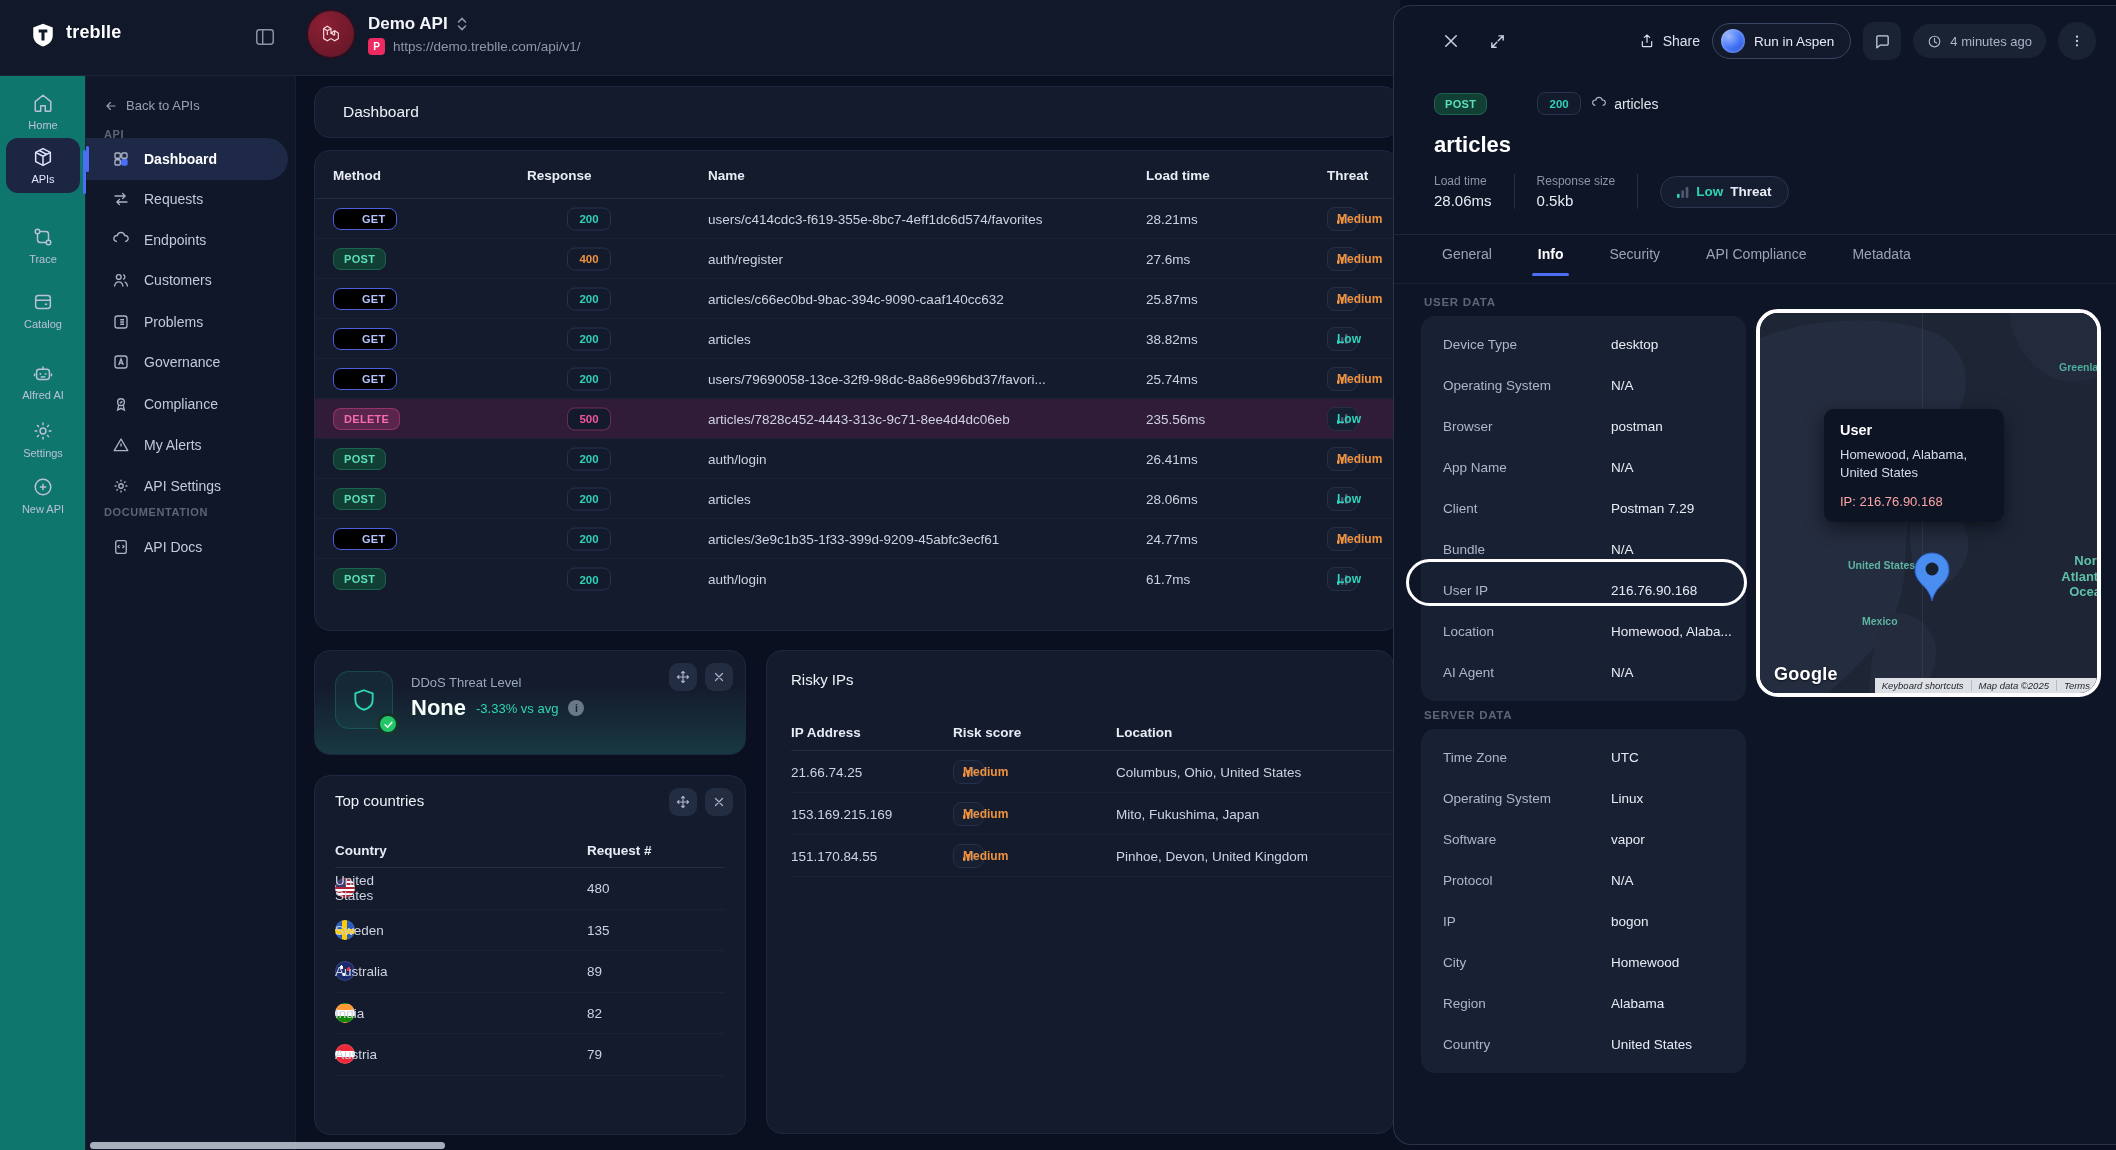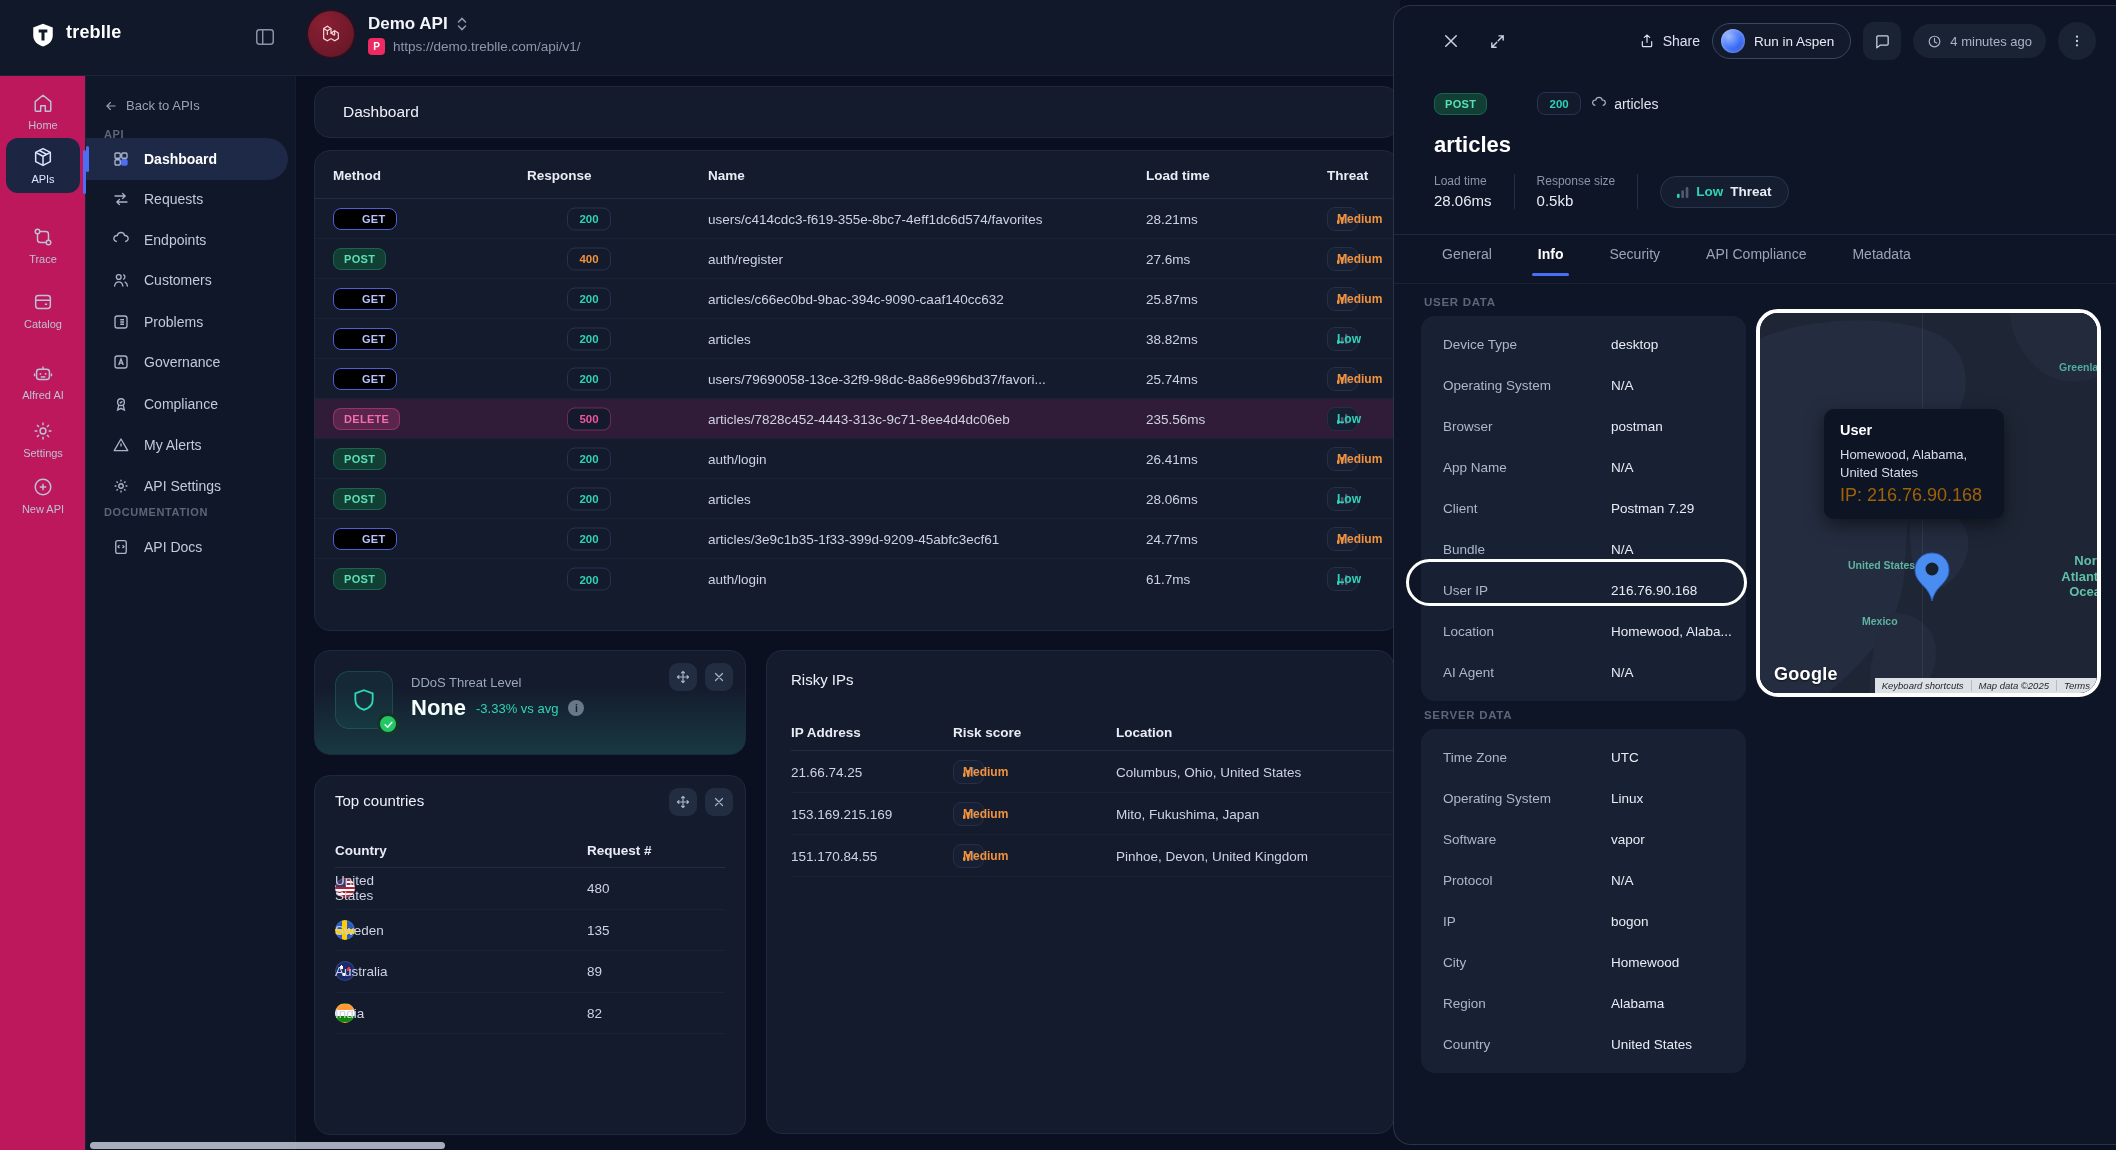--- a/index.html
+++ b/index.html
@@ -14,21 +14,21 @@
   .collapse-btn { position:absolute; left:250px; top:22px; width:30px; height:30px; display:flex; align-items:center; justify-content:center; background:none; border:none; color:#8a93a8; cursor:pointer; }
   .api-head { position:absolute; left:308px; top:11px; display:flex; gap:14px; align-items:center; }
   .api-avatar { width:46px; height:46px; border-radius:50%; background:radial-gradient(circle at 35% 30%, #8c1f33, #5f1626); display:flex; align-items:center; justify-content:center; box-shadow:0 0 0 2px #2a1020; }
   .api-name-row { display:flex; align-items:center; gap:8px; }
   .api-name { font-size:17px; font-weight:bold; color:#f3f5fa; }
   .api-url-row { display:flex; align-items:center; gap:8px; margin-top:4px; }
   .env-badge { width:17px; height:17px; border-radius:4px; background:#ee2a62; color:#fff; font-size:10px; font-weight:bold; display:flex; align-items:center; justify-content:center; }
   .api-url { font-size:13.5px; color:#8d96ab; }
 
   
-  .rail { position:absolute; left:0; top:76px; width:86px; height:1074px; background:#be185d; border-right:1px solid #1a2236; z-index:4; }
+  .rail { position:absolute; left:0; top:76px; width:86px; height:1074px; background:#0f766e; border-right:1px solid #1a2236; z-index:4; }
   .rail-item { position:absolute; left:6px; width:74px; display:flex; flex-direction:column; align-items:center; gap:5px; color:#b9c2d6; cursor:pointer; padding:8px 0; border-radius:12px; }
   .rail-item .rail-label { font-size:11px; }
   .rail-item.active { background:#1c2642; color:#dfe6ff; }
   .rail-active-bar { position:absolute; right:-1px; width:3px; border-radius:2px; background:#4c6ef5; height:44px; z-index:6; }
 
   
   .subnav { position:absolute; left:86px; top:76px; width:210px; height:1074px; background:#0f1728; border-right:1px solid #161e30; z-index:4; }
   .back-link { position:absolute; left:18px; top:22px; display:flex; align-items:center; gap:8px; font-size:13px; color:#98a1b3; cursor:pointer; }
   .subnav-section { position:absolute; left:18px; font-size:11px; font-weight:bold; letter-spacing:.6px; color:#5d6579; }
   .subnav-item { position:absolute; left:0; width:202px; height:42px; display:flex; align-items:center; gap:14px; padding-left:26px; font-size:14px; color:#c3cad9; cursor:pointer; }
@@ -135,21 +135,21 @@
   .ip-ring { position:absolute; left:12px; top:553px; width:341px; height:47px; border:3px solid #fff; border-radius:24px; z-index:60; pointer-events:none; }
 
   
   .map-box { position:absolute; left:362px; top:303px; width:345px; height:388px; border-radius:22px; border:4px solid #fff; background:#1e2636; overflow:hidden; z-index:55; }
   .map-canvas { position:absolute; inset:0; }
   .meridian { position:absolute; left:48%; top:0; bottom:0; width:1px; background:rgba(255,255,255,.07); }
   .map-label { position:absolute; font-size:10.5px; font-weight:bold; color:#5fb3a1; white-space:pre-line; }
   .map-tooltip { position:absolute; left:64px; top:96px; width:180px; background:#0d1424; border-radius:10px; padding:13px 16px; box-shadow:0 6px 18px rgba(0,0,0,.5); }
   .mt-title { font-size:14.5px; font-weight:bold; color:#fff; }
   .mt-loc { font-size:13px; color:#d7dce8; margin-top:8px; line-height:1.35; }
-  .mt-ip { font-size:18px; color:#a16207; margin-top:4px; }
+  .mt-ip { font-size:13px; color:#fca5a5; margin-top:13px; }
   .map-pin { position:absolute; left:152px; top:238px; }
   .google-logo { position:absolute; left:14px; bottom:8px; font-size:18px; font-weight:bold; color:#fff; letter-spacing:.3px; text-shadow:0 1px 2px rgba(0,0,0,.6); }
   .map-attr { position:absolute; right:0; bottom:0; height:15px; display:flex; align-items:center; background:rgba(238,240,243,.92); color:#23262c; font-size:9.5px; }
   .map-attr span { padding:0 7px; border-left:1px solid #b9bcc2; white-space:nowrap;font-style:italic; }
   .map-attr span:first-child { border-left:none; }
 
   .hthumb { position:absolute; left:90px; bottom:1px; width:355px; height:7px; border-radius:4px; background:#c2c9d6; opacity:.85; z-index:70; }
 
   svg { display:block; }
 </style>
@@ -622,20 +622,27 @@
               <span>Australia</span>
             </span>
           <span class="cy-c2">89</span>
         </div>
         <div class="cy-row">
           <span class="cy-c1">
               <span class="flag flag-in"></span>
               <span>India</span>
             </span>
           <span class="cy-c2">82</span>
+        </div>
+        <div class="cy-row">
+          <span class="cy-c1">
+              <span class="flag flag-at"></span>
+              <span>Austria</span>
+            </span>
+          <span class="cy-c2">79</span>
         </div>
       </div>
     </div>
 
     <div class="card risky-card">
       <div class="risky-title">Risky IPs</div>
       <div class="rk-head">
         <span class="rk-c1">IP Address</span>
         <span class="rk-c2">Risk score</span>
         <span class="rk-c3">Location</span>

